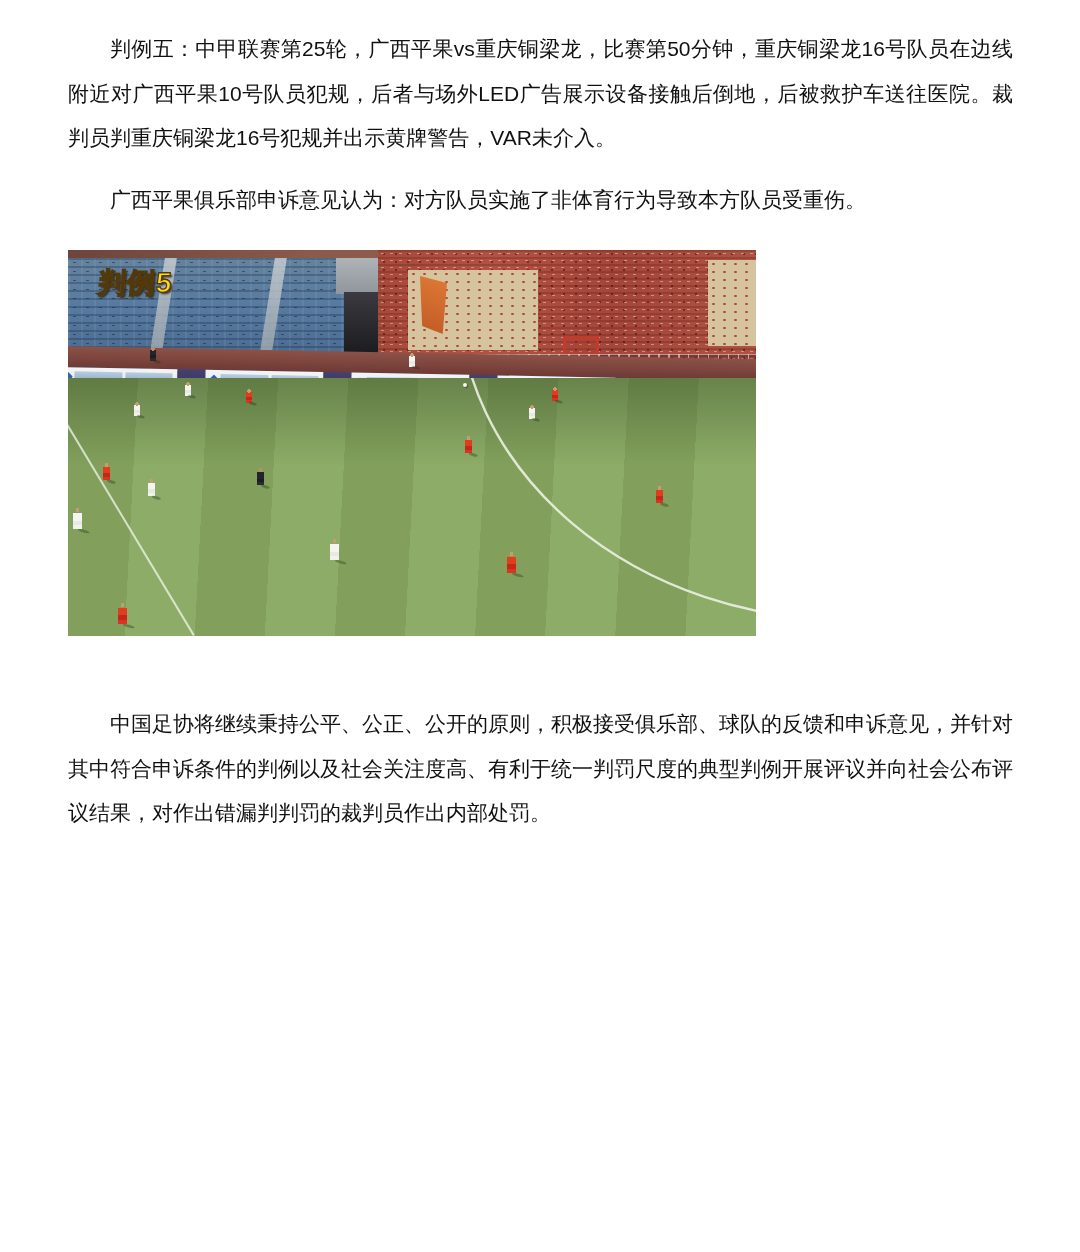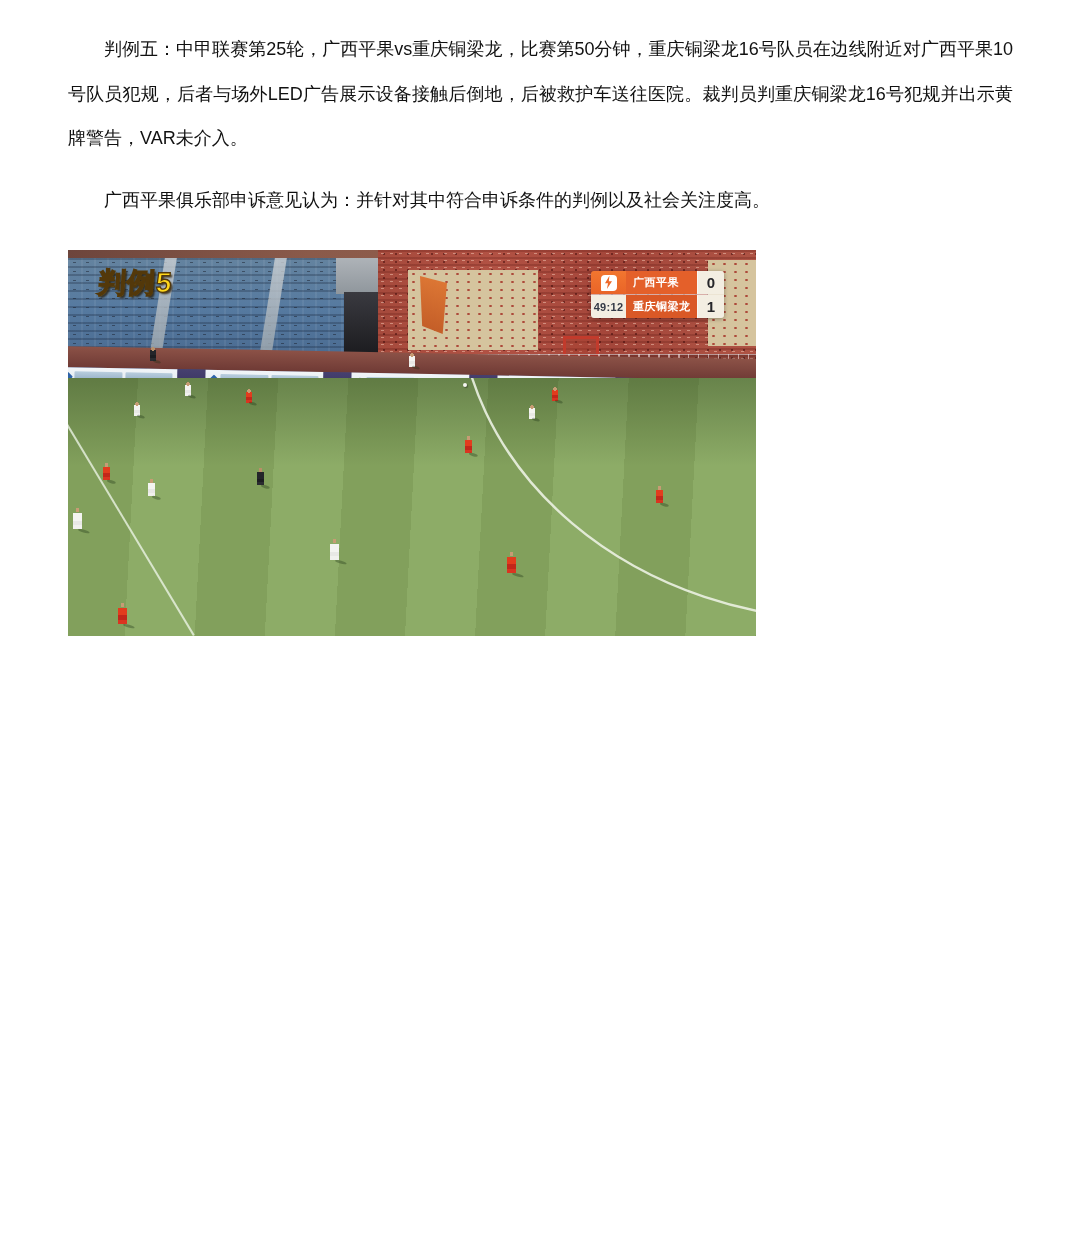--- a/index.html
+++ b/index.html
@@ -1,19 +1,19 @@
 <!DOCTYPE html>
 <html lang="zh"><head>
 <meta charset="utf-8">
 <style>
   html,body{margin:0;padding:0;background:#ffffff;}
   body{width:1080px;min-height:1252px;font-family:"Liberation Sans","DejaVu Sans",sans-serif;color:#121212;}
   .doc{padding:27px 67px 12px 68px;}
   .doc p{
-    font-size:18px;line-height:44.5px;margin:0 0 17px 0;
+    font-size:21px;line-height:44.5px;margin:0 0 17px 0;
     text-indent:2em;text-align:justify;text-justify:inter-ideograph;
     word-break:break-all;color:#111;
   }
   figure.match{margin:28px 0 66px 0;position:relative;width:688px;height:386px;overflow:hidden;background:#7f9e5f;}
 
   
   .stands{position:absolute;left:0;top:0;width:100%;height:132px;background:#8a5a4c;}
   .walkway{position:absolute;left:0;top:0;width:100%;height:10px;
     background:linear-gradient(90deg,#6d453c,#8a5a4a 35%,#935f4d 65%,#7c4a40);}
   .stand-blue{position:absolute;left:0;top:8px;width:312px;height:112px;
@@ -109,21 +109,21 @@
     display:flex;align-items:center;padding-left:7px;letter-spacing:.5px;}
   .sb-name.away{background:#da5826;}
   .sb-score{width:26px;background:#f3eee2;color:#26262a;font-size:15px;
     display:flex;align-items:center;justify-content:center;border-left:1px solid rgba(255,255,255,.6);}
 </style>
 </head>
 <body>
 
 <article class="doc">
   <p>判例五：中甲联赛第25轮，广西平果vs重庆铜梁龙，比赛第50分钟，重庆铜梁龙16号队员在边线附近对广西平果10号队员犯规，后者与场外LED广告展示设备接触后倒地，后被救护车送往医院。裁判员判重庆铜梁龙16号犯规并出示黄牌警告，VAR未介入。</p>
-  <p>广西平果俱乐部申诉意见认为：并针对其中符合申诉条件的判例以及社会关注度高。</p>
+  <p>广西平果俱乐部申诉意见认为：对方队员实施了非体育行为导致本方队员受重伤。</p>
 
   <figure class="match">
 
     <div class="stands">
       <div class="walkway"></div>
       <div class="stand-blue">
         <div class="stair" style="left:88px;"></div>
         <div class="stair" style="left:198px;"></div>
       </div>
       <div class="tunnel-wall"></div>
@@ -210,31 +210,16 @@
       <div class="pl pl-red sz-m" style="left:35px;top:85px;"></div>
       <div class="pl pl-red sz-m" style="left:588px;top:108px;"></div>
       <div class="pl pl-red sz-l" style="left:439px;top:174px;"></div>
       <div class="pl pl-red sz-l" style="left:50px;top:225px;"></div>
 
       <div class="ball" style="left:395px;top:5px;"></div>
     </div>
 
     <div class="case-label">判例5</div>
 
-    <div class="scoreboard">
-      <div class="sb-row">
-        <div class="sb-logo">
-          <div class="sb-badge">
-              <span class="bolt"></span>
-            </div>
-        </div>
-        <div class="sb-name">广西平果</div>
-        <div class="sb-score">0</div>
-      </div>
-      <div class="sb-row">
-        <div class="sb-time">49:12</div>
-        <div class="sb-name away">重庆铜梁龙</div>
-        <div class="sb-score">1</div>
-      </div>
-    </div>
   </figure>
 
+  <p>中国足协将继续秉持公平、公正、公开的原则，积极接受俱乐部、球队的反馈和申诉意见，并针对其中符合申诉条件的判例以及社会关注度高、有利于统一判罚尺度的典型判例开展评议并向社会公布评议结果，对作出错漏判判罚的裁判员作出内部处罚。</p>
 </article>
 
 </body></html>

